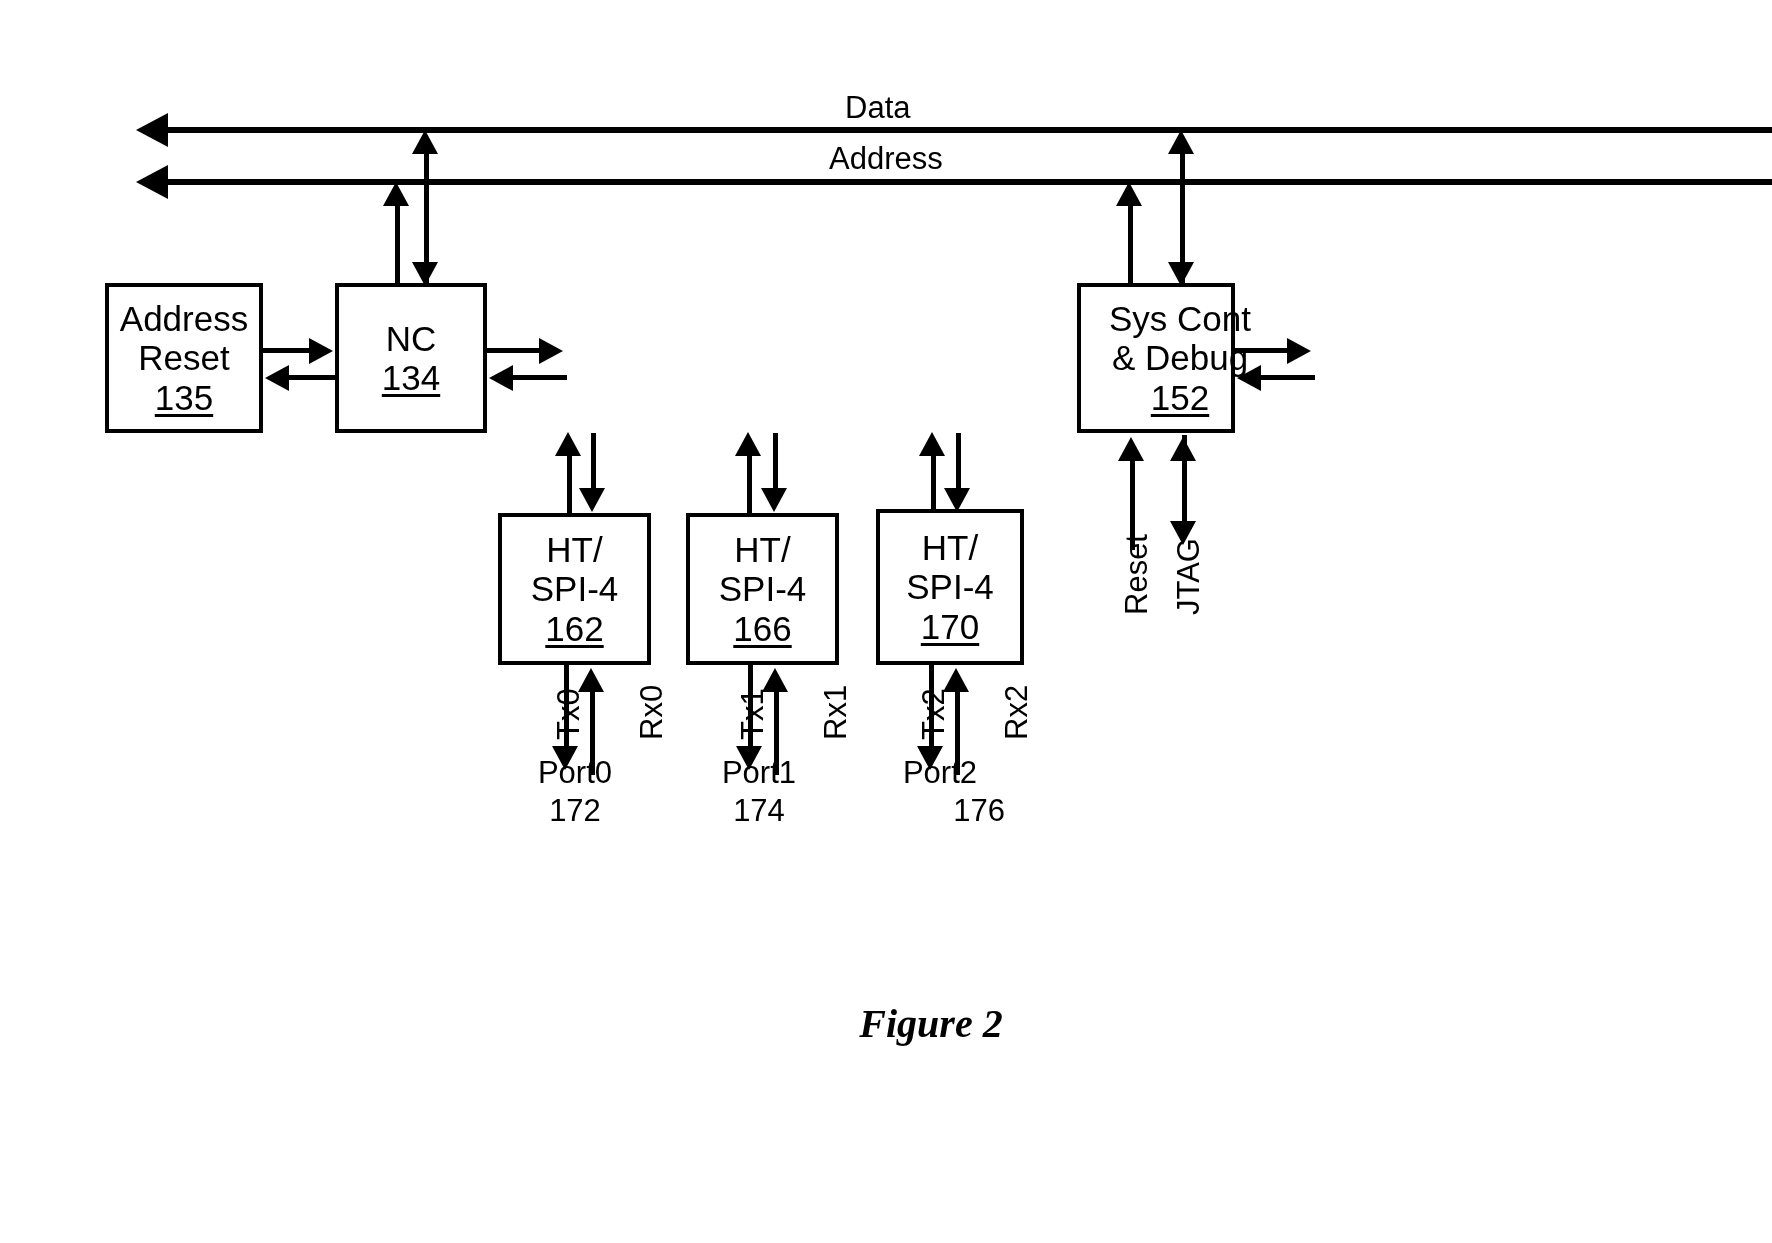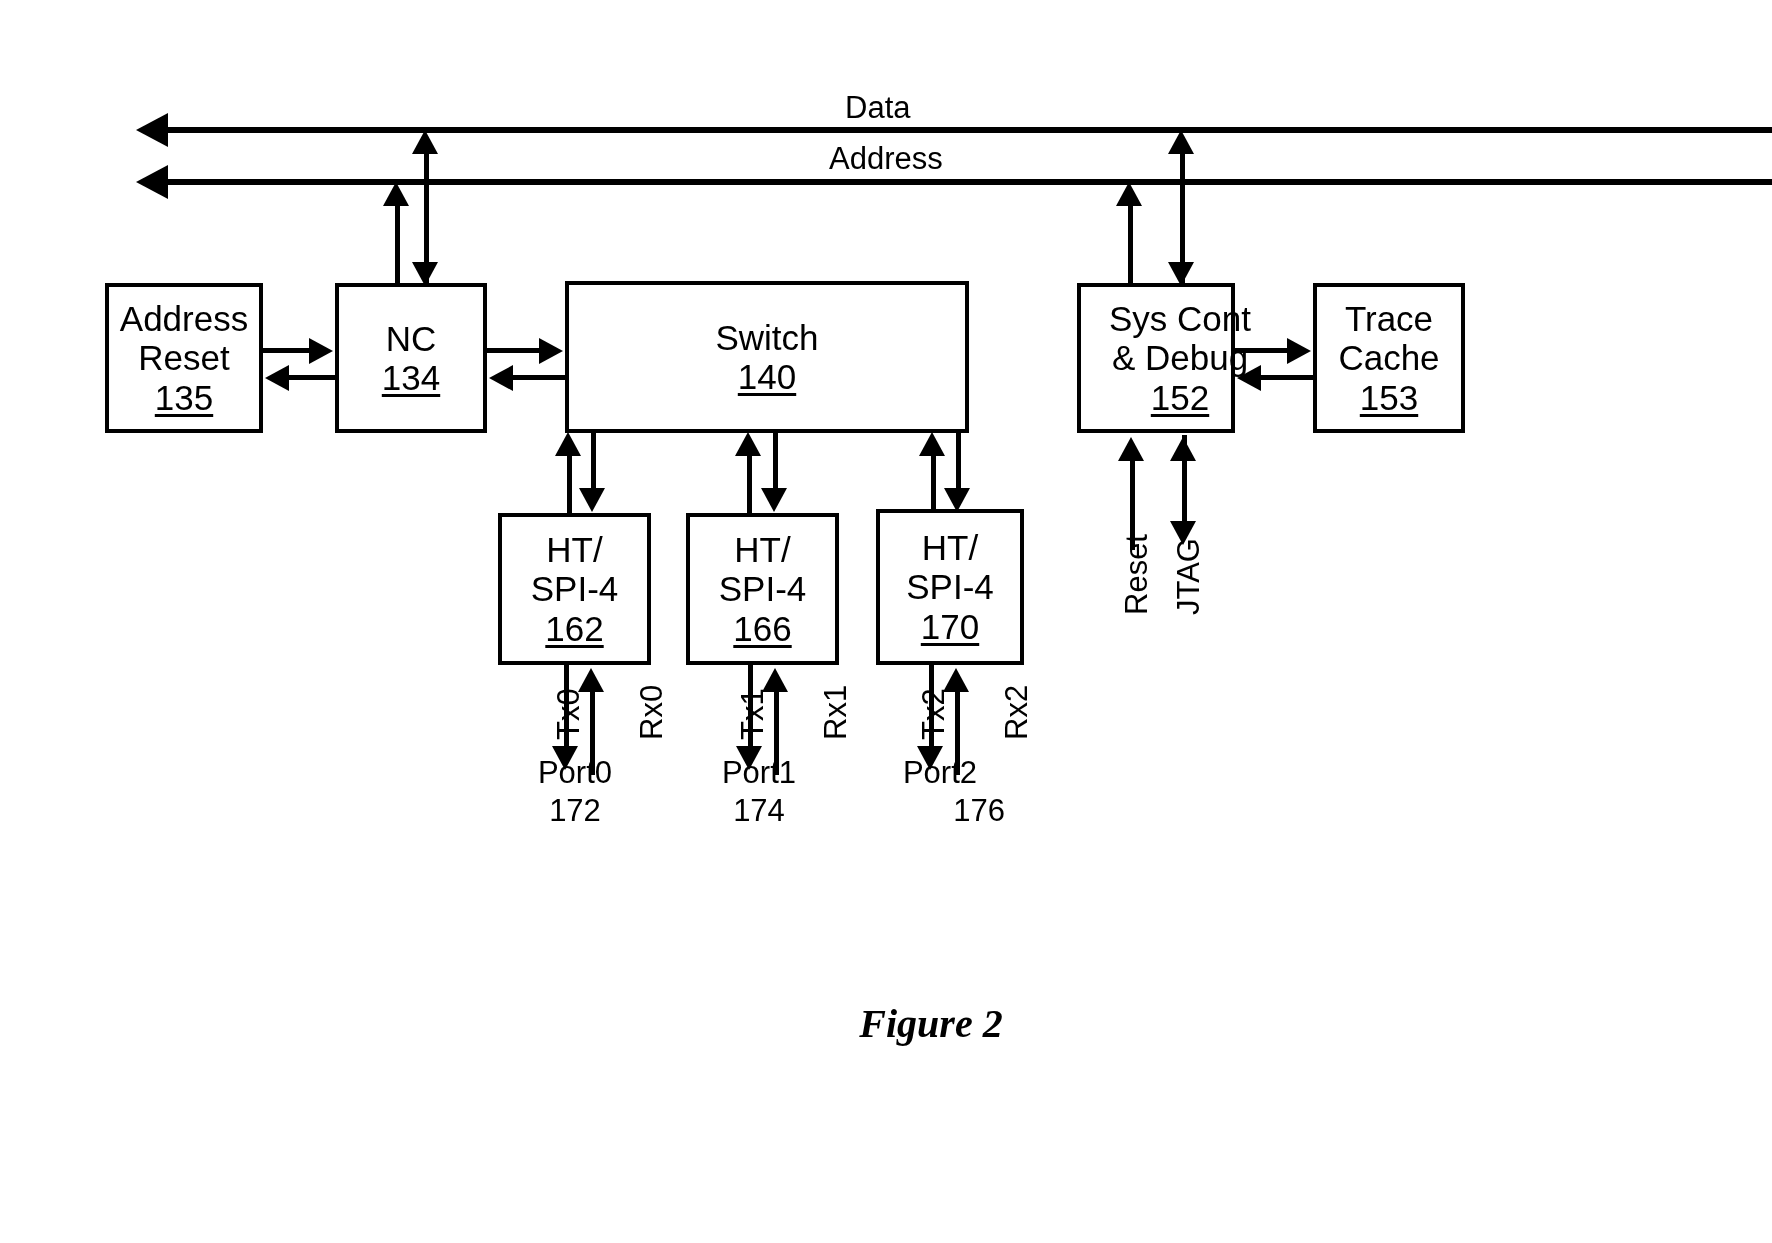--- a/index.html
+++ b/index.html
@@ -77,41 +77,32 @@
   <div class="box" style="left:290px;top:283px;width:152px;height:150px;">
     <div class="ln">NC</div>
     <div class="ref">134</div>
   </div>
 
   <div class="hline" style="left:442px;top:348px;width:56px;"></div>
   <div class="ah right" style="left:494px;top:338px;"></div>
   <div class="hline" style="left:466px;top:375px;width:56px;"></div>
   <div class="ah left" style="left:444px;top:365px;"></div>
 
-  <div class="box" style="left:520px;top:281px;width:404px;height:152px;">
-    <div class="ln">Switch</div>
-    <div class="ref">140</div>
-  </div>
 
   <div class="box" style="left:1032px;top:283px;width:158px;height:150px;padding-left:48px;">
     <div class="ln">Sys Cont</div>
     <div class="ln">&amp; Debug</div>
     <div class="ref">152</div>
   </div>
 
   <div class="hline" style="left:1190px;top:348px;width:56px;"></div>
   <div class="ah right" style="left:1242px;top:338px;"></div>
   <div class="hline" style="left:1214px;top:375px;width:56px;"></div>
   <div class="ah left" style="left:1192px;top:365px;"></div>
 
-  <div class="box" style="left:1268px;top:283px;width:152px;height:150px;">
-    <div class="ln">Trace</div>
-    <div class="ln">Cache</div>
-    <div class="ref">153</div>
-  </div>
 
   <div class="vline" style="left:522px;top:455px;height:58px;"></div>
   <div class="ah up" style="left:510px;top:432px;"></div>
   <div class="vline" style="left:546px;top:433px;height:58px;"></div>
   <div class="ah down" style="left:534px;top:488px;"></div>
 
   <div class="vline" style="left:702px;top:455px;height:58px;"></div>
   <div class="ah up" style="left:690px;top:432px;"></div>
   <div class="vline" style="left:728px;top:433px;height:58px;"></div>
   <div class="ah down" style="left:716px;top:488px;"></div>

